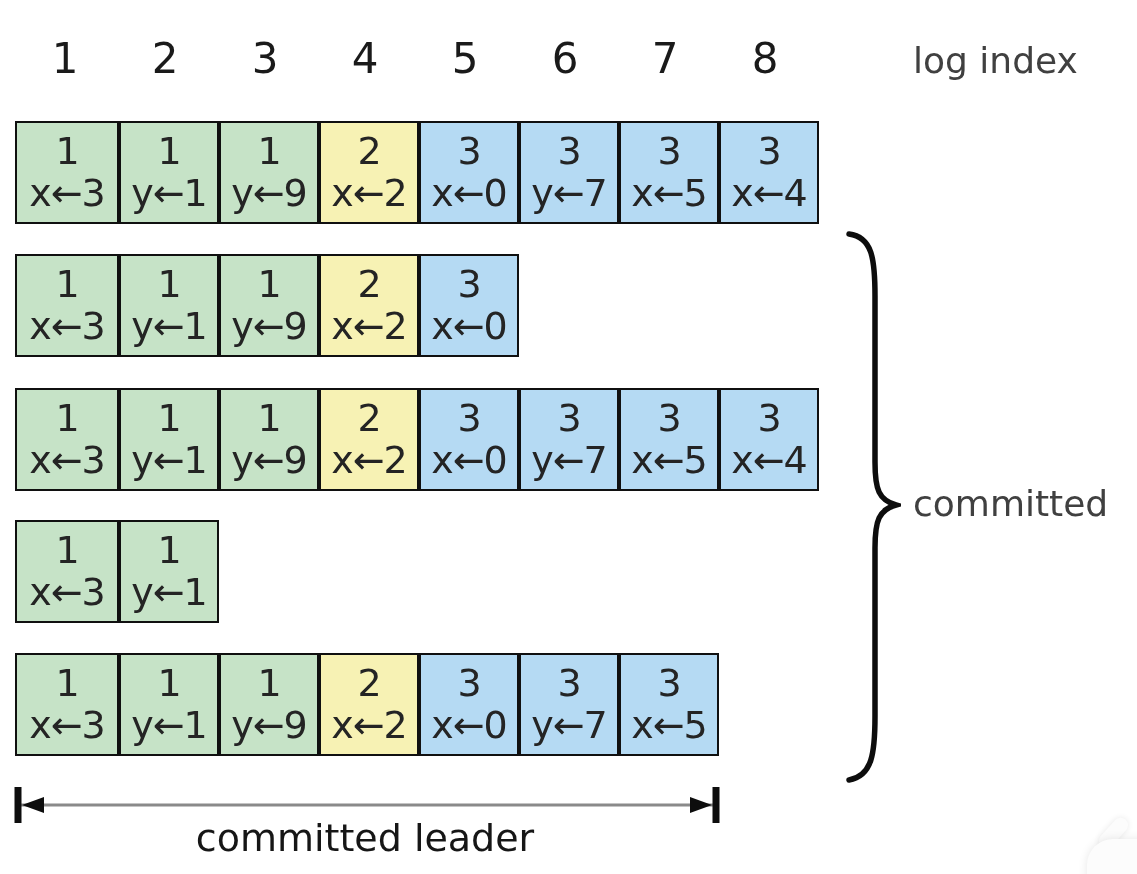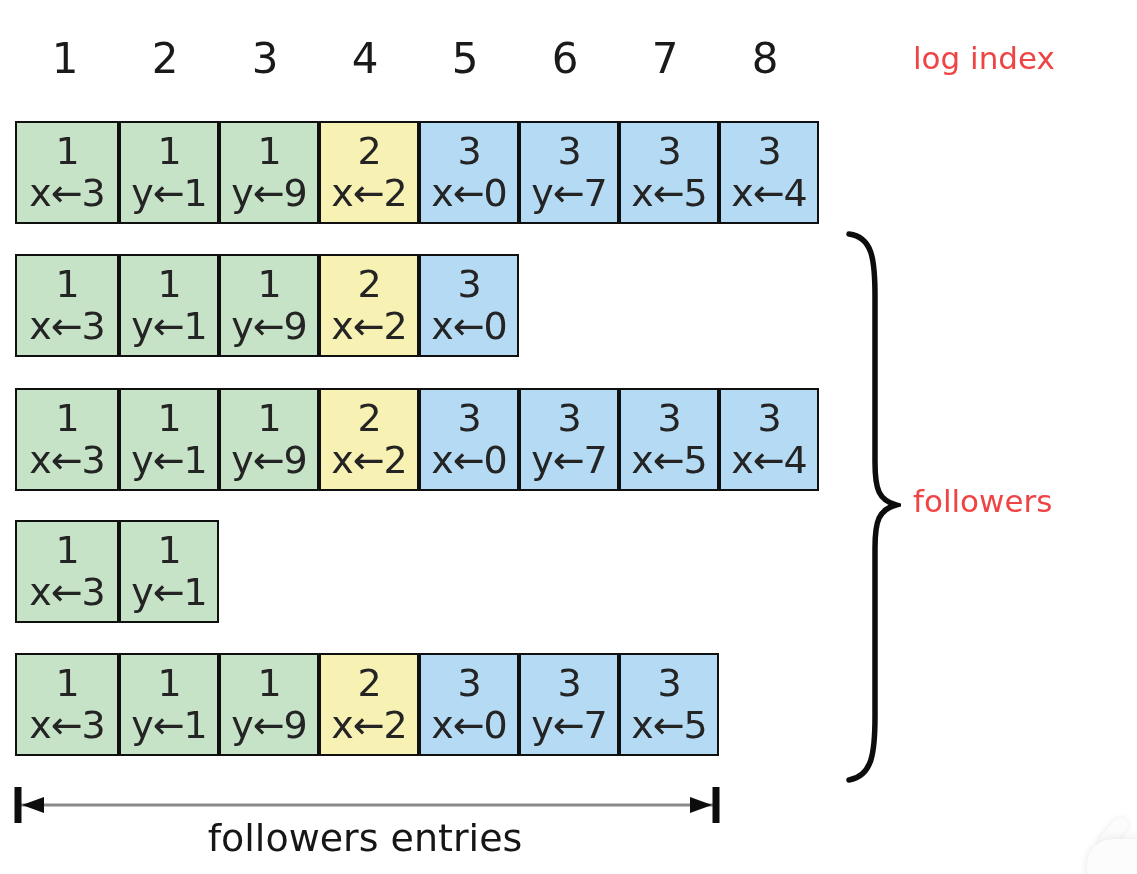--- a/index.html
+++ b/index.html
@@ -37,21 +37,21 @@
     font-size:38px;line-height:1.1;
     color:#242424;
     letter-spacing:-1px;
   }
   .cell:first-child{border-left:none;}
   .cell .term{display:block;}
   .cell .cmd{display:block;}
   
   .side-label{
     position:absolute;left:913px;
-    font-size:31px;color:#ef4444;
+    font-size:36px;color:#404040;
     white-space:nowrap;
   }
   #label-log-index{top:40px;}
   #label-leader{top:150px;}
   #label-followers{top:483px;}
   
   #brace{position:absolute;left:843px;top:230px;}
   
   #committed-arrow{position:absolute;left:10px;top:783px;}
   #committed-label{
@@ -222,28 +222,28 @@
         </div>
       </div>
     </div>
 
 
   <svg id="brace" width="58" height="555" viewBox="0 0 58 555">
     <path d="M 6,4 C 29,7 32,28 32,66 L 32,232 C 32,260 36,270 53,275
              C 36,280 32,290 32,318 L 32,486 C 32,524 29,546 6,550" fill="none" stroke="#0d0d0d" stroke-width="5.5" stroke-linecap="round"></path>
   </svg>
 
-  <div class="side-label" id="label-followers">followers</div>
+  <div class="side-label" id="label-followers">committed</div>
 
   <svg id="committed-arrow" width="715" height="44" viewBox="0 0 715 44">
     <line x1="9" y1="22" x2="705" y2="22" stroke="#8a8a8a" stroke-width="3"></line>
     <line x1="8" y1="4" x2="8" y2="40" stroke="#0d0d0d" stroke-width="7"></line>
     <line x1="706" y1="4" x2="706" y2="40" stroke="#0d0d0d" stroke-width="7"></line>
     <polygon points="12,22 34,14 34,30" fill="#0d0d0d"></polygon>
     <polygon points="702,22 680,14 680,30" fill="#0d0d0d"></polygon>
   </svg>
 
-  <div id="committed-label">followers entries</div>
+  <div id="committed-label">committed leader</div>
 
   <div id="watermark-stub"></div>
   <div id="watermark"></div>
 
 </div>
 
 </body></html>

